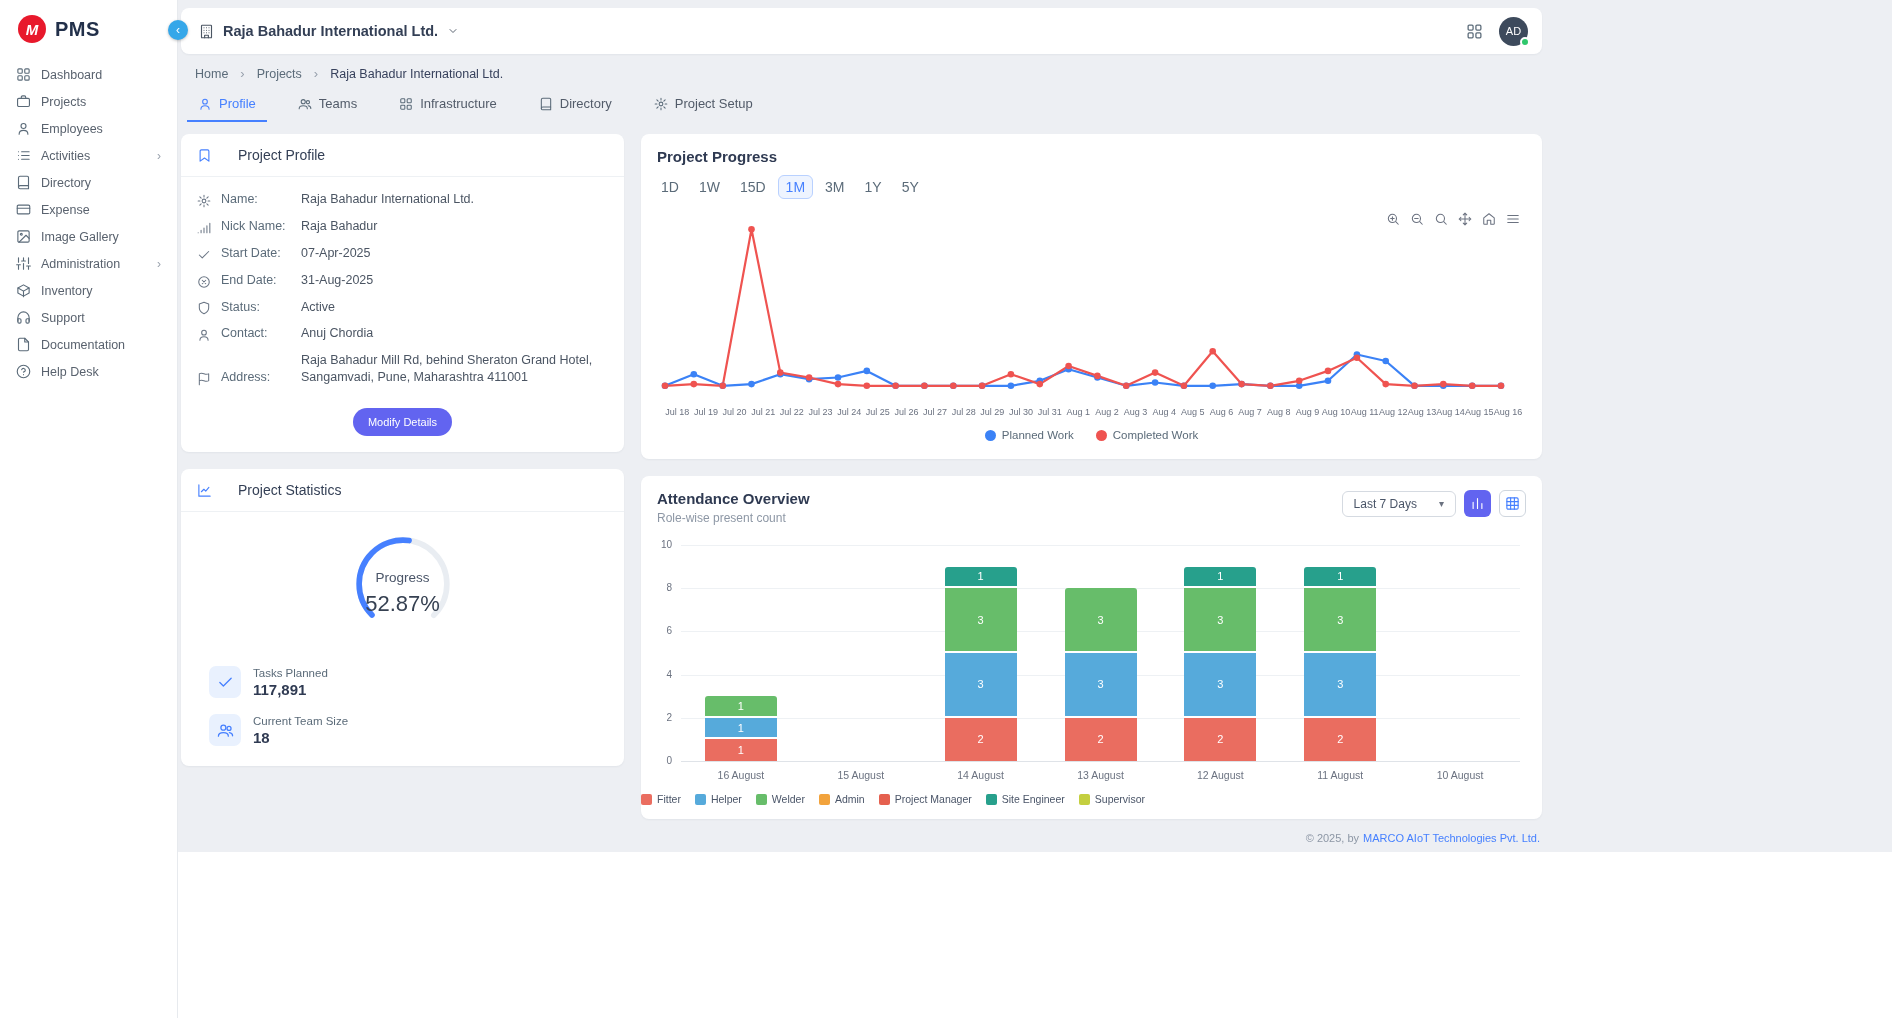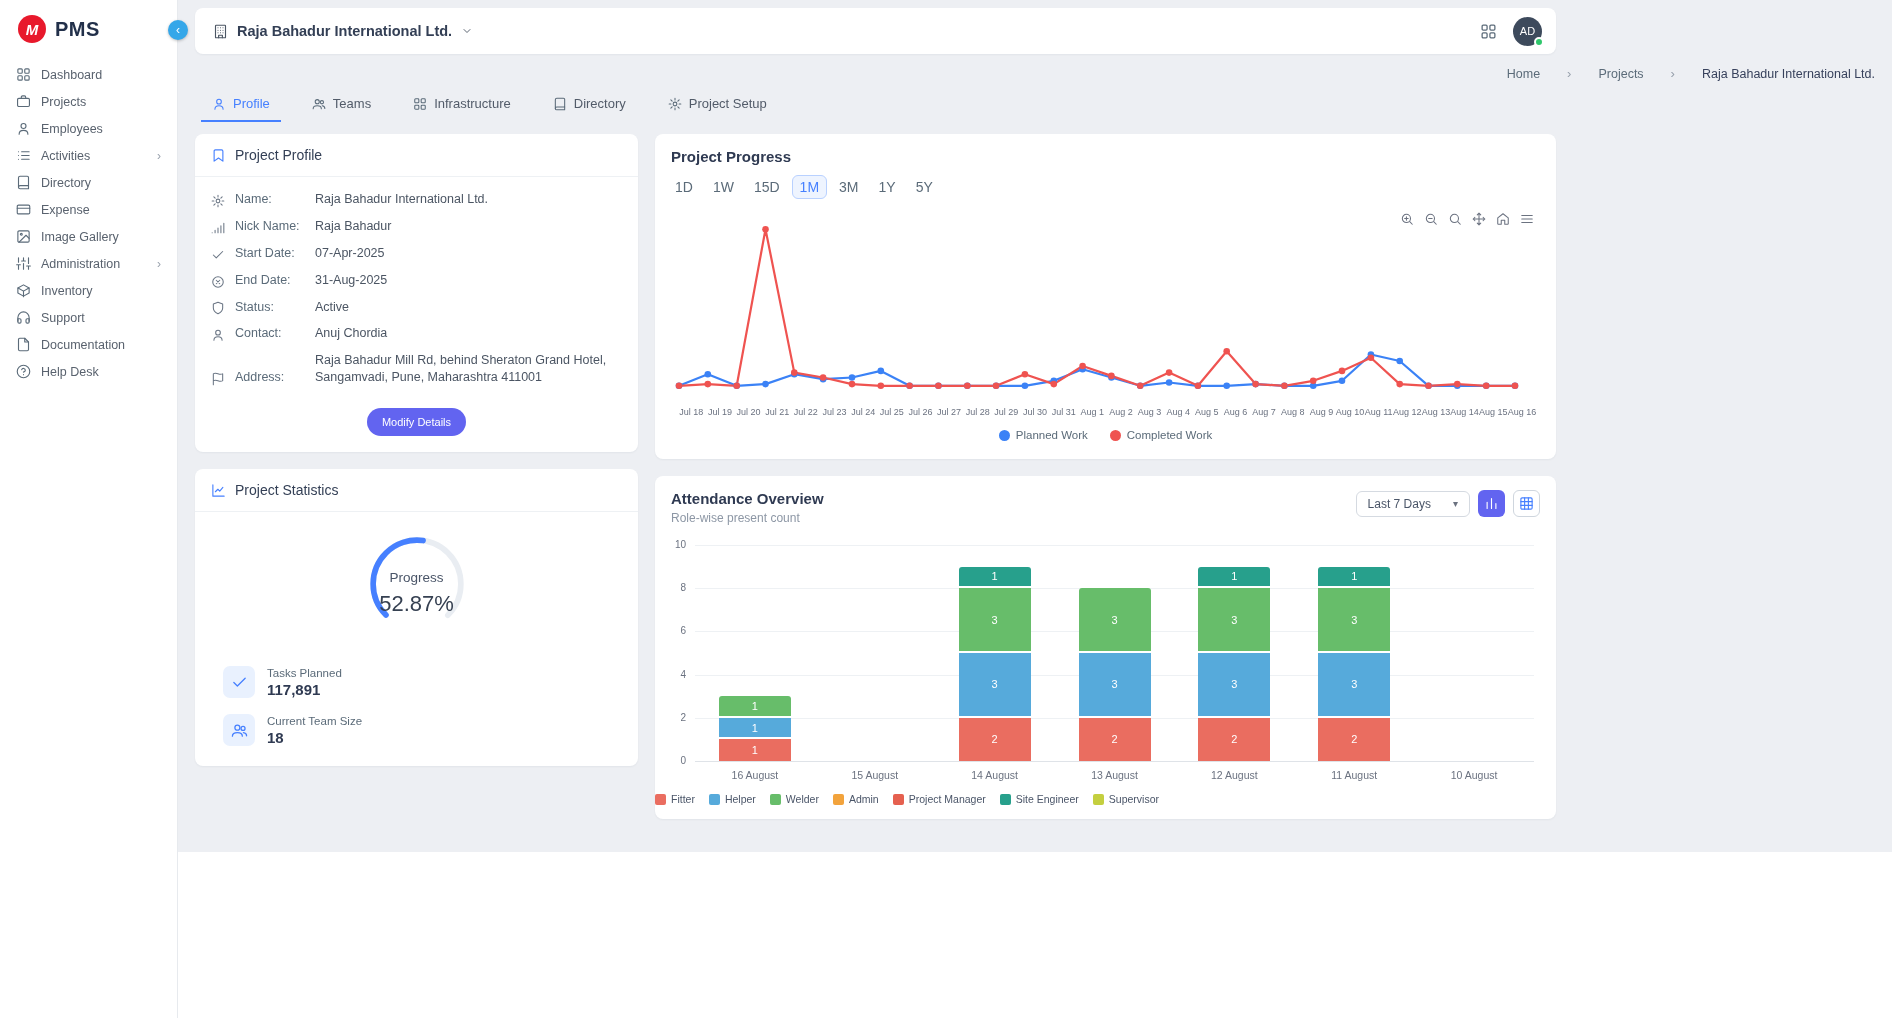--- a/index.html
+++ b/index.html
@@ -16,47 +16,47 @@
   .sidebar { position:fixed; left:0; top:0; width:178px; height:100%; background:#fff; border-right:1px solid #e7eaee; z-index:5; }
   .logo-row { display:flex; align-items:center; gap:9px; padding:15px 18px 16px; }
   .logo-badge { width:28px; height:28px; border-radius:50%; background:#e8192c; color:#fff; display:flex; align-items:center; justify-content:center; font-weight:bold; font-size:15px; font-style:italic; }
   .logo-text { font-size:20px; font-weight:bold; color:#22304a; letter-spacing:.5px; }
   .side-menu { padding-top:2px; }
   .side-item { display:flex; align-items:center; gap:10px; padding:6px 16px; font-size:12.5px; color:#59626e; }
   .side-item .chev { margin-left:auto; color:#9aa2ad; font-size:12px; line-height:1; }
   .collapse-btn { position:fixed; left:168px; top:20px; width:20px; height:20px; border-radius:50%; border:none; background:#35a7e9; color:#fff; font-size:12px; line-height:1; display:flex; align-items:center; justify-content:center; z-index:10; box-shadow:0 1px 3px rgba(0,0,0,.25); }
 
   
-  .main { margin-left:178px; height:852px; background:#edeff3; padding:8px 0 0 17px; }
+  .main { margin-left:178px; height:852px; background:#edeff3; padding:8px 0 0 3px; }
   .content-width { width:1361px; }
 
   .header-card { width:1361px; height:46px; background:#fff; border-radius:8px; display:flex; align-items:center; padding:0 14px; box-shadow:0 1px 2px rgba(20,30,60,.05); }
   .company { display:flex; align-items:center; gap:9px; font-size:14.5px; font-weight:600; color:#333f55; padding-left:4px; }
   .company .ic { color:#4b5563; }
   .chev-d { width:12px; height:12px; color:#4b5563; }
   .header-right { margin-left:auto; display:flex; align-items:center; gap:16px; }
   .apps { width:17px; height:17px; color:#5b6b79; }
   .avatar { width:29px; height:29px; border-radius:50%; background:#3d4a5c; color:#fff; font-size:11px; display:flex; align-items:center; justify-content:center; position:relative; }
   .avatar .dot { position:absolute; right:-2px; bottom:-1px; width:10px; height:10px; border-radius:50%; background:#2fc76c; border:2px solid #fff; }
 
-  .breadcrumb { display:flex; align-items:center; gap:27px; margin:12px 17px 0 14px; font-size:12.5px; color:#5b6b79;justify-content:flex-end; }
+  .breadcrumb { display:flex; align-items:center; gap:12px; margin:12px 17px 0 14px; font-size:12.5px; color:#5b6b79; }
   .crumb-sep { color:#97a0ac; font-size:13px; }
   .crumb.current { color:#37415c; }
 
   .tabs { display:flex; gap:20px; margin:6px 0 0 6px; }
   .tab { display:flex; align-items:center; gap:7px; padding:9px 11px; font-size:13px; color:#525b69; border-bottom:2px solid transparent; }
   .tab.active { color:#4680ff; border-bottom-color:#4680ff; }
   .tab.active .ic { color:#4680ff; }
 
   .content { display:flex; gap:17px; margin-top:12px; width:1361px; align-items:flex-start; }
   .left-col { width:443px; flex:none; display:flex; flex-direction:column; gap:17px; }
   .right-col { flex:1; min-width:0; display:flex; flex-direction:column; gap:17px; }
 
   .card { background:#fff; border-radius:8px; box-shadow:0 1px 2px rgba(20,30,60,.05); }
-  .card-head { display:flex; align-items:center; gap:9px; padding:13px 16px; border-bottom:1px solid #eef1f4; font-size:14px; font-weight:500; color:#333f55; }
+  .card-head { display:flex; align-items:center; gap:26px; padding:13px 16px; border-bottom:1px solid #eef1f4; font-size:14px; font-weight:500; color:#333f55; }
 
   
   .profile-body { padding:14px 16px 4px; }
   .p-row { display:flex; gap:10px; font-size:12.5px; margin-bottom:10px; align-items:flex-end; line-height:1.35; }
   .p-row .ic { margin-top:1px; color:#6b7685; }
   .p-label { width:70px; flex:none; color:#5b6b79; }
   .p-value { color:#4b5563; flex:1; }
   .modify-btn { display:block; margin:8px auto 16px; background:#6264f0; color:#fff; font-size:11px; padding:8px 15px; border:none; border-radius:14px; }
 
   
@@ -795,15 +795,18 @@
               <span class="legend-sq" data-name="legend-marker" data-interactable="false" style="background: rgb(39, 160, 140);"></span>
               <span data-name="legend-label" data-interactable="false">Site Engineer</span>
             </div>
             <div class="legend-item" data-name="legend-supervisor" data-interactable="true">
               <span class="legend-sq" data-name="legend-marker" data-interactable="false" style="background: rgb(196, 207, 63);"></span>
               <span data-name="legend-label" data-interactable="false">Supervisor</span>
             </div>
           </div>
       </div>
 
+      <div class="footer" data-name="footer" data-interactable="false">
+        <span data-name="copyright-text" data-interactable="false">© 2025, by</span><a data-name="footer-company-link" data-interactable="true">MARCO AIoT Technologies Pvt. Ltd.</a>
+      </div>
     </div>
   </div>
 </div>
 
 </body></html>

